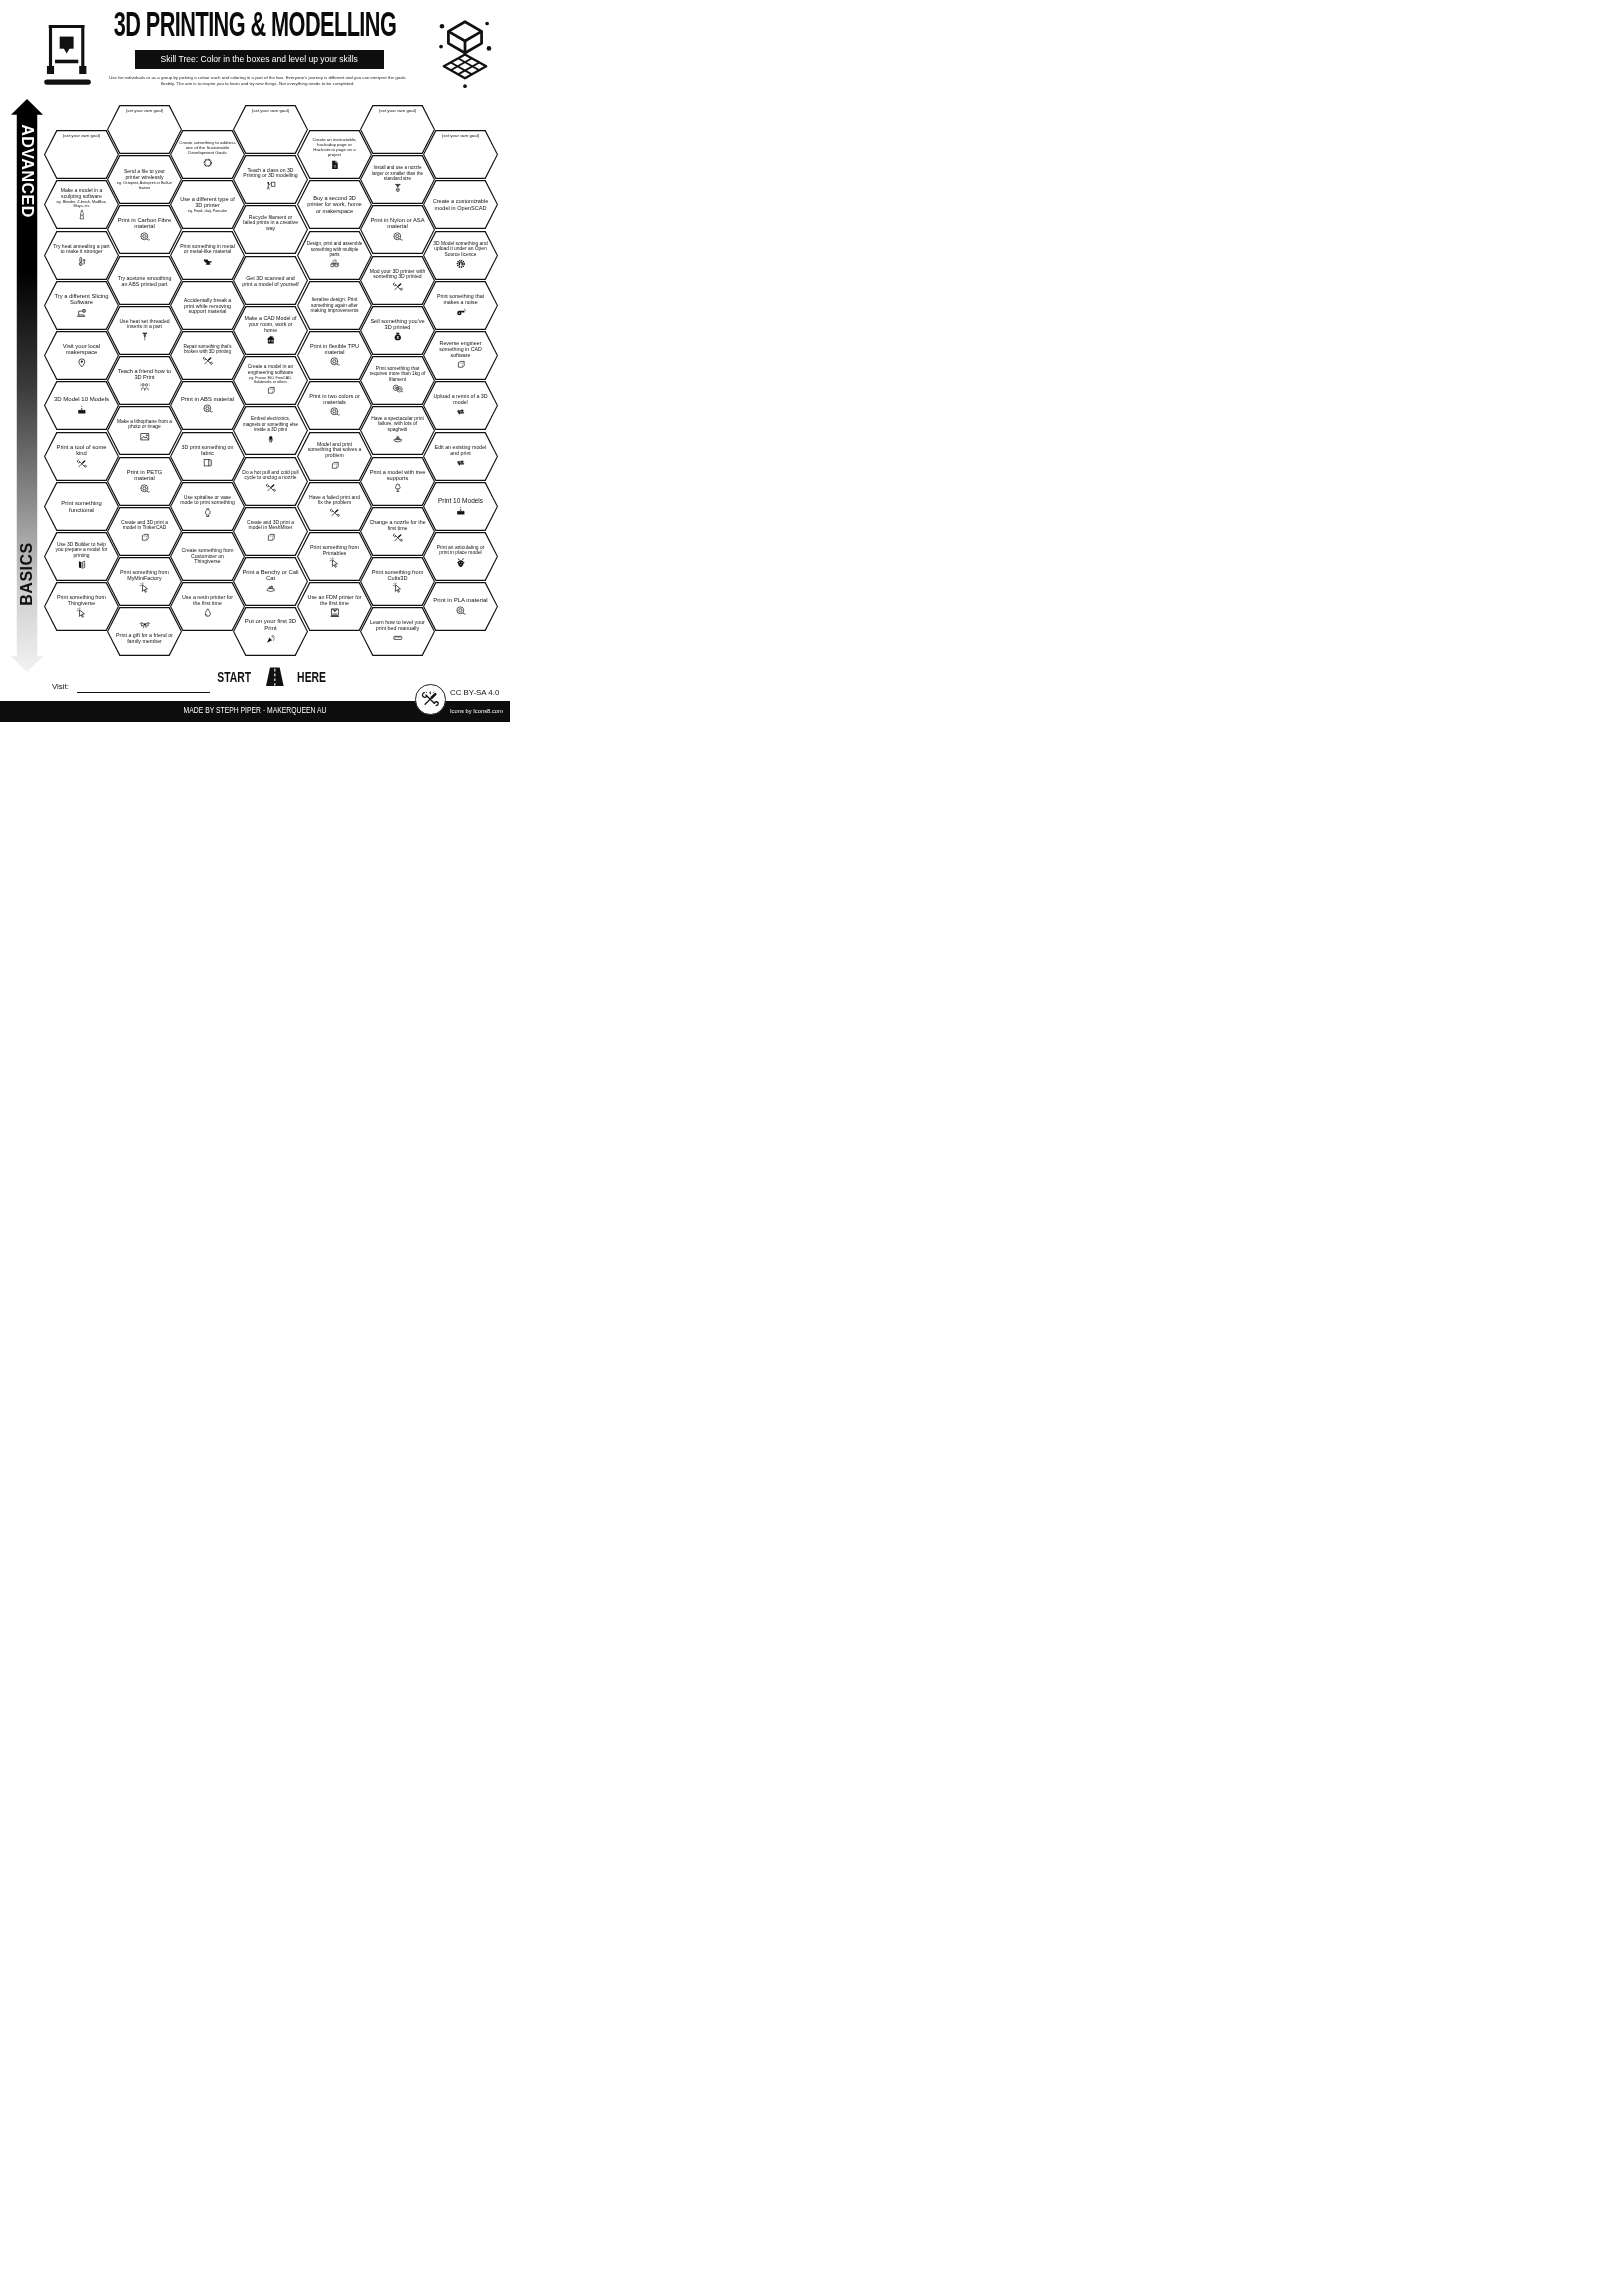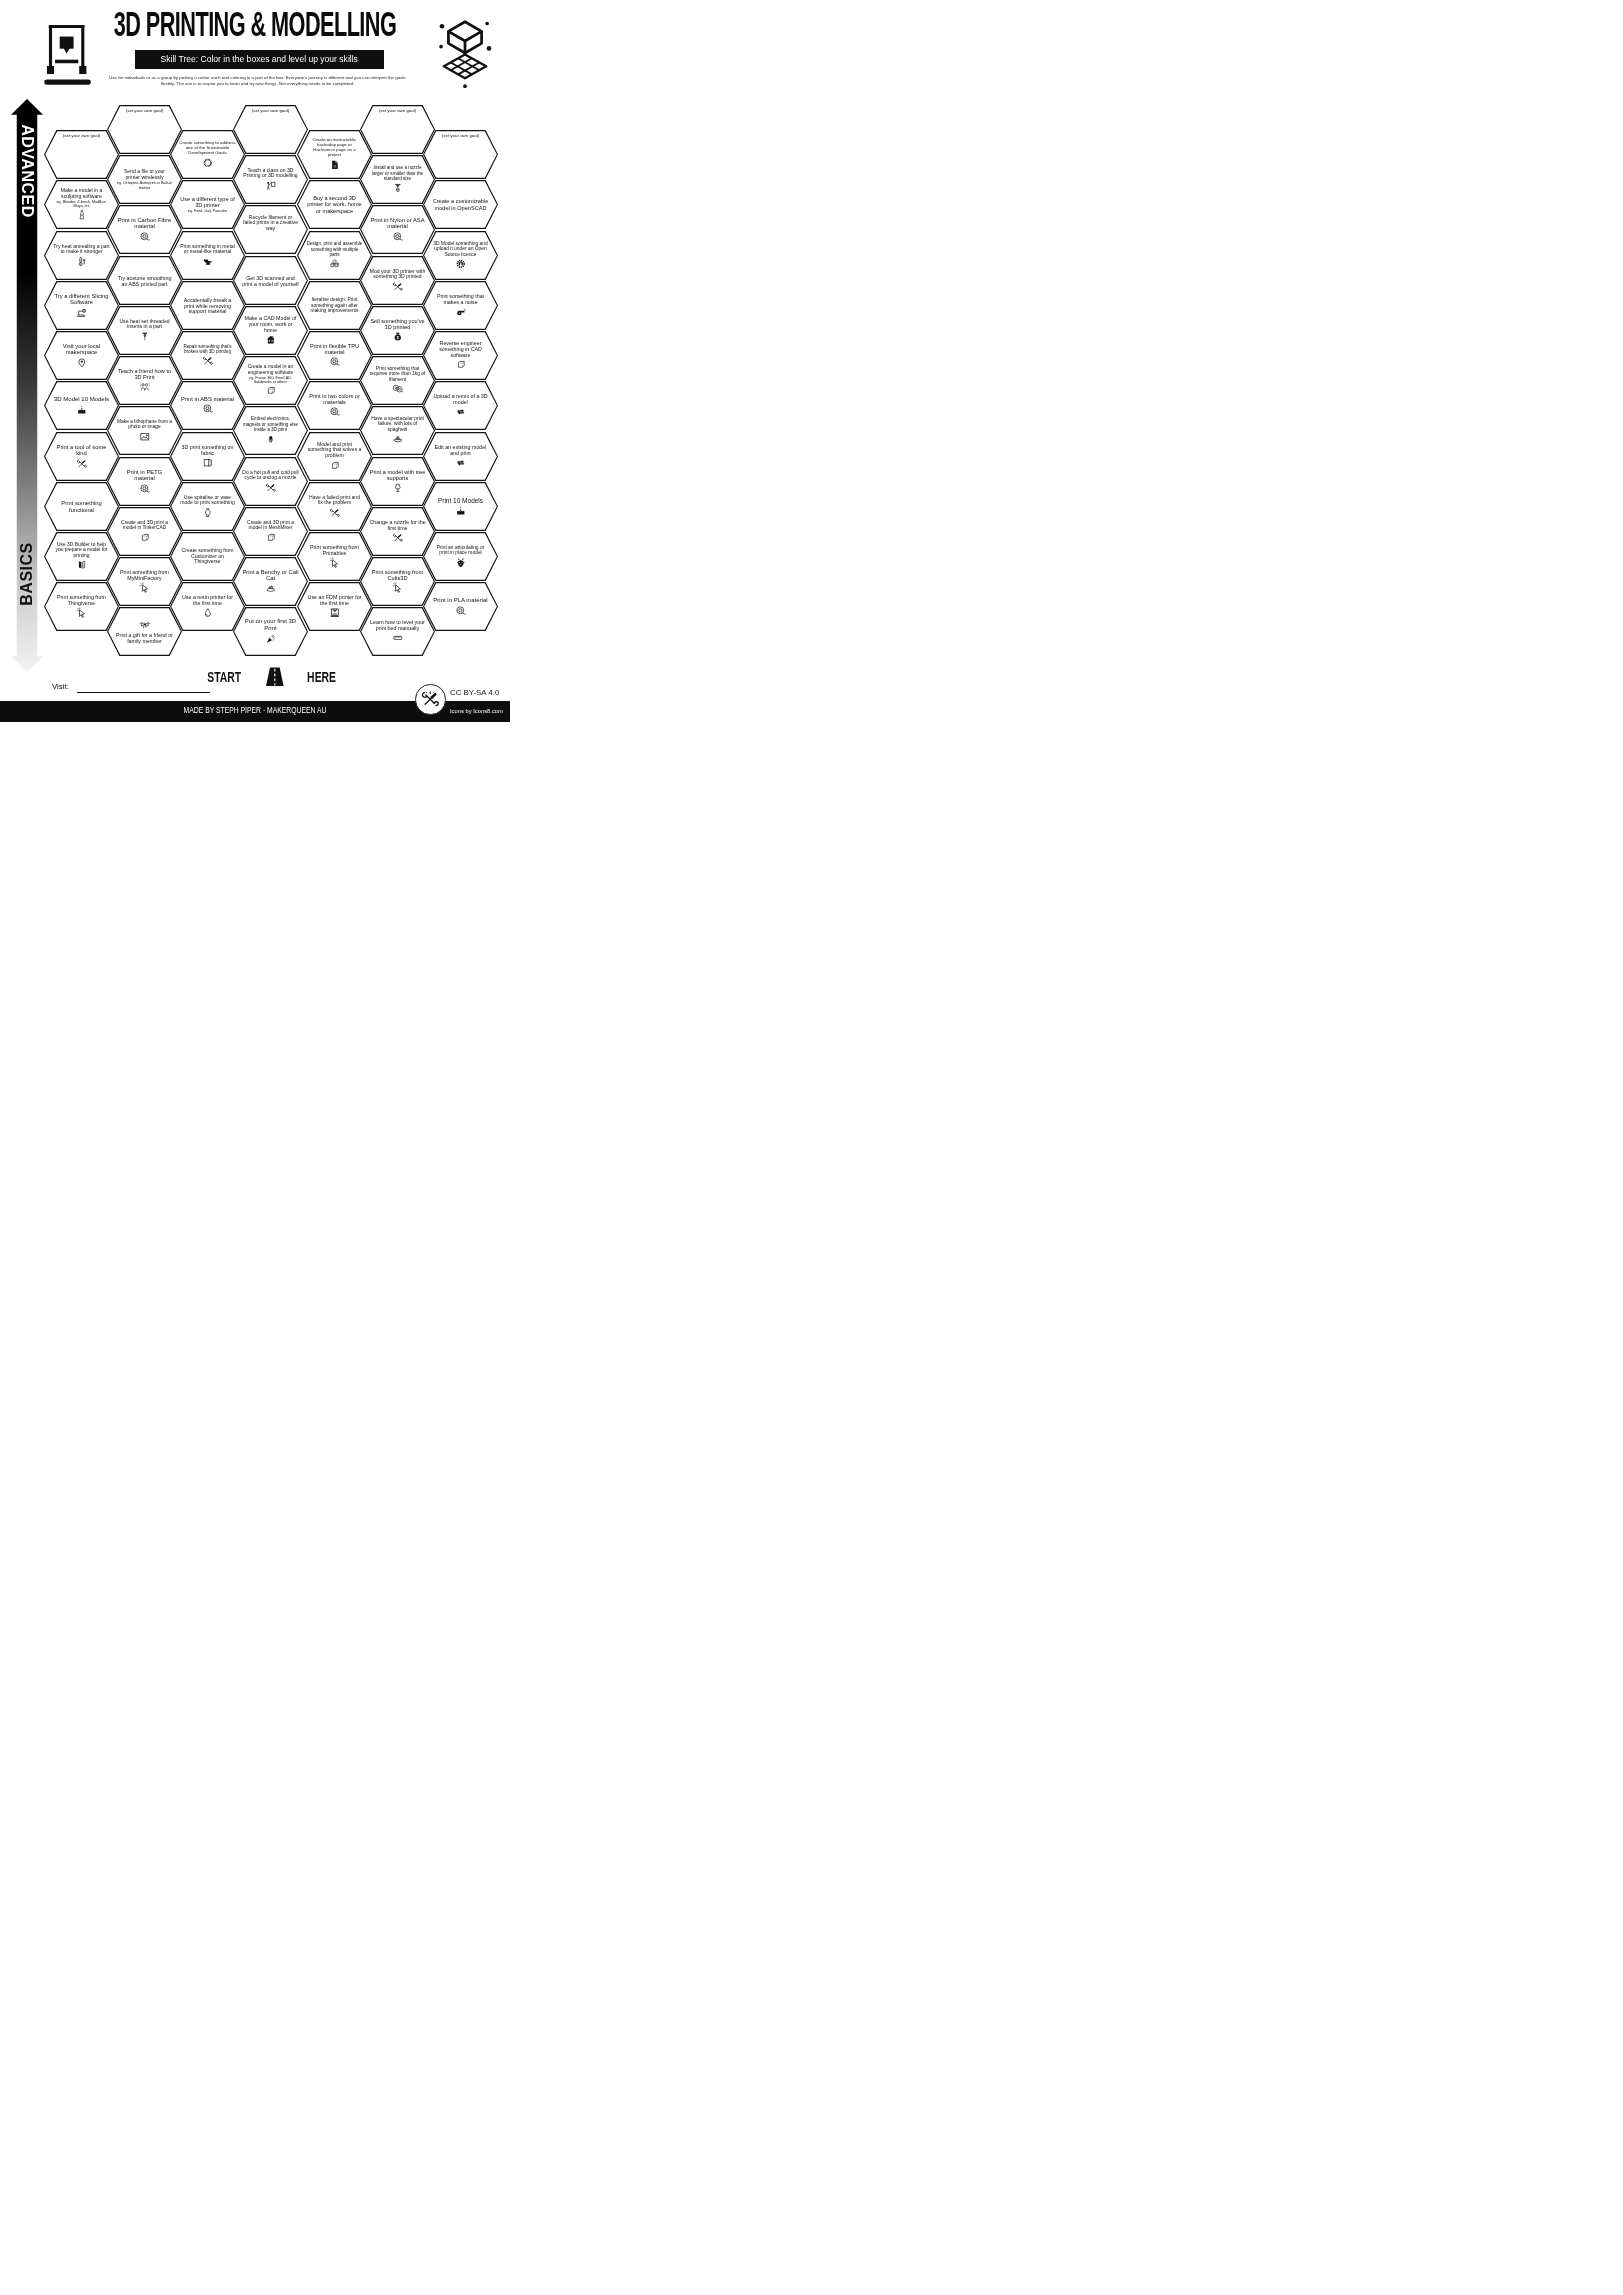--- a/index.html
+++ b/index.html
@@ -31,21 +31,21 @@
         clip-path:polygon(16.5% 0%,83.5% 0%,100% 50%,83.5% 100%,16.5% 100%,0% 50%);}
   .hexc{position:absolute;inset:0;display:flex;flex-direction:column;align-items:center;
         justify-content:center;text-align:center;padding:1.4px 7.9px;box-sizing:border-box;}
   .hexc.goal{justify-content:flex-start;padding-top:3.2px;}
   .hlabel{line-height:1.13;color:#111;}
   .hsub{font-size:3.7px;line-height:1.15;margin-top:0.5px;color:#111;}
   .hic{margin-top:0.9px;flex:0 0 auto;}
   .hic.above{margin:0 0 0.5px 0;}
   
   .start-here{position:absolute;top:667px;left:271px;transform:translateX(-50%);
-        display:flex;align-items:center;gap:14px;}
+        display:flex;align-items:center;gap:4px;}
   .start-here .sword{font-size:15.3px;font-weight:bold;letter-spacing:0;transform:scaleX(.68);white-space:nowrap;}
   .name-row{position:absolute;top:682px;left:52px;font-size:7.9px;color:#111;}
   .name-line{position:absolute;top:692px;left:77px;width:133px;height:0.9px;background:#111;}
   .footer-bar{position:absolute;left:0;bottom:0;width:100%;height:21px;background:#0d0d0d;}
   .credit{position:absolute;width:100%;text-align:center;top:5.6px;color:#fff;font-size:8.3px;
           transform:scaleX(.82);white-space:nowrap;}
   .cc-circle{position:absolute;left:415px;top:684px;width:30.5px;height:30.5px;border-radius:50%;
           background:#fff;border:0.5px solid #222;box-sizing:border-box;display:flex;align-items:center;justify-content:center;z-index:3;}
   .cc-text{position:absolute;left:450px;top:688px;font-size:7.9px;color:#111;white-space:nowrap;text-align:center;}
   .icons8-text{position:absolute;left:450px;top:708px;font-size:5.8px;color:#fff;white-space:nowrap;z-index:3;}

